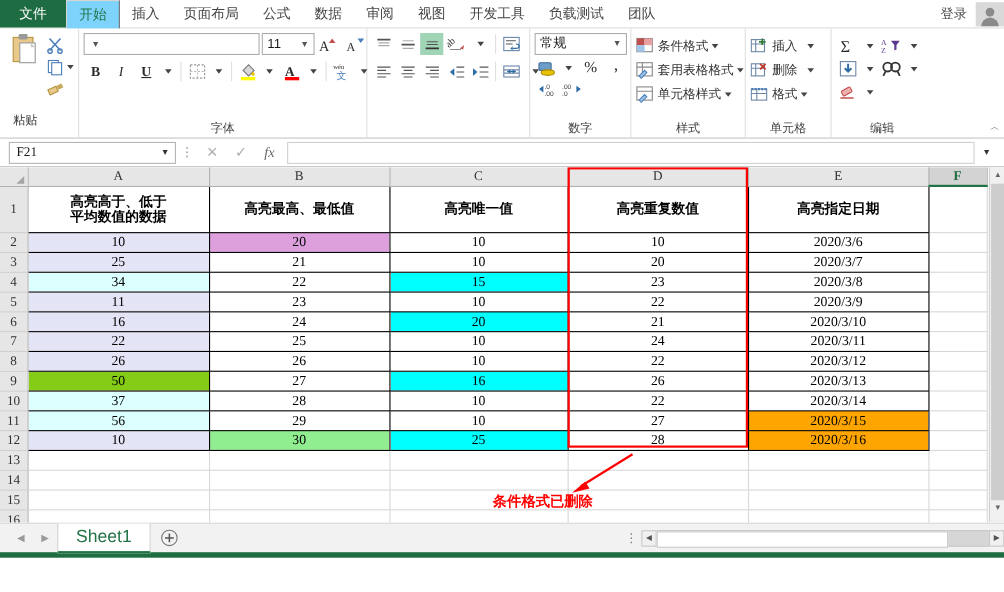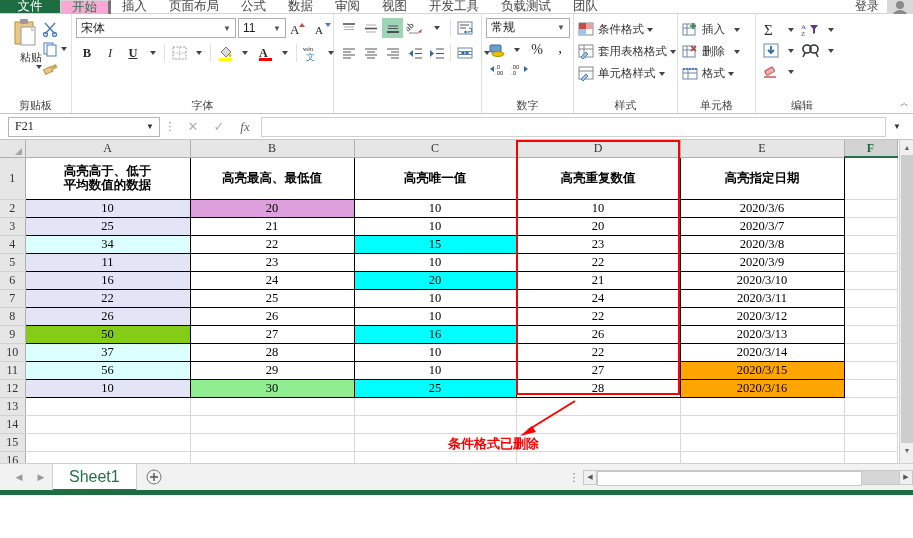--- a/index.html
+++ b/index.html
@@ -6,47 +6,47 @@
   html,body { width:913px; height:538px; overflow:hidden; }
   body {
     font-family: "Liberation Sans", "DejaVu Sans", sans-serif;
     font-size: 12px;
     background:#ffffff;
     color:#1a1a1a;
     -webkit-font-smoothing: none;
   }
 
   
-  .tabbar { height:14px; background:#ffffff; display:flex; align-items:stretch;
+  .tabbar { height:26px; background:#ffffff; display:flex; align-items:stretch;
             border-bottom:1px solid #d4d4d4; position:relative; }
   .tab-file { background:#1e6c41; color:#fff; width:60px; display:flex;
               align-items:center; justify-content:center; font-size:12.5px; }
   .tab { padding:0 11px; display:flex; align-items:center; font-size:12.5px;
          color:#444; white-space:nowrap; }
-  .tab.active { background:#f9a8d4; color:#217346; border-left:1px solid #d4d4d4;
-                border-right:3px solid #737373; border-top:1px solid #d4d4d4;
+  .tab.active { background:#7dd3fc; color:#217346; border-left:1px solid #d4d4d4;
+                border-right:1px solid #737373; border-top:1px solid #d4d4d4;
                 margin-bottom:-1px; }
   .tabbar-right { margin-left:auto; display:flex; align-items:center; }
   .signin { font-size:12px; color:#444; padding:0 8px; }
   .avatar-box { width:26px; height:22px; background:#d9d9d9; display:flex;
                 align-items:flex-end; justify-content:center; }
   .avatar-svg { display:block; }
 
   
   .ribbon { height:100px; background:#ffffff; border-bottom:1px solid #c6c6c6;
             display:flex; position:relative; }
   .rgroup { display:flex; flex-direction:column; position:relative;
             border-right:1px solid #e0e0e0; padding:3px 4px 0 4px; }
   .rgroup-body { flex:1; display:flex; align-items:flex-start; }
   .rgroup-label { text-align:center; font-size:11px; color:#444; height:16px;
                   line-height:16px; position:relative; }
 
   
   .clip { width:72px; }
-  .clip-left { width:42px; display:flex; flex-direction:column; align-items:flex-end; }
+  .clip-left { width:42px; display:flex; flex-direction:column; align-items:center;gap:40px; }
   .paste-label { font-size:11px; color:#333; margin-top:1px; }
   .caret { width:0;height:0;border-left:3px solid transparent;
            border-right:3px solid transparent;border-top:4px solid #444; }
   .clip-right { display:flex; flex-direction:column; gap:2px; padding-top:3px; }
   .clip-btn { display:flex; align-items:center; gap:2px; height:18px; }
 
   
   .fontgrp { width:262px; }
   .fg-row { display:flex; align-items:center; gap:2px; height:22px; }
   .fg-row2 { display:flex; align-items:center; gap:1px; height:22px; margin-top:3px; }
@@ -238,21 +238,20 @@
         </div>
       </div>
     </div>
     <div class="rgroup-label">剪贴板</div>
   </div>
 
   <div class="rgroup fontgrp">
     <div class="rgroup-body" style="flex-direction:column;">
       <div class="fg-row">
         <div class="combo fname">
-          <span class="cv">宋体</span>
           <span class="ar">▼</span>
         </div>
         <div class="combo fsize">
           <span class="cv">11</span>
           <span class="ar">▼</span>
         </div>
         <div class="ibtn">
           <svg width="18" height="17" viewBox="0 0 18 17">
             <text x="0" y="14" font-size="13" font-family="Liberation Serif, serif" fill="#2b2b2b">A</text>
             <path d="M12 3 l3 4 h-6 z" fill="#c0504d"></path>

